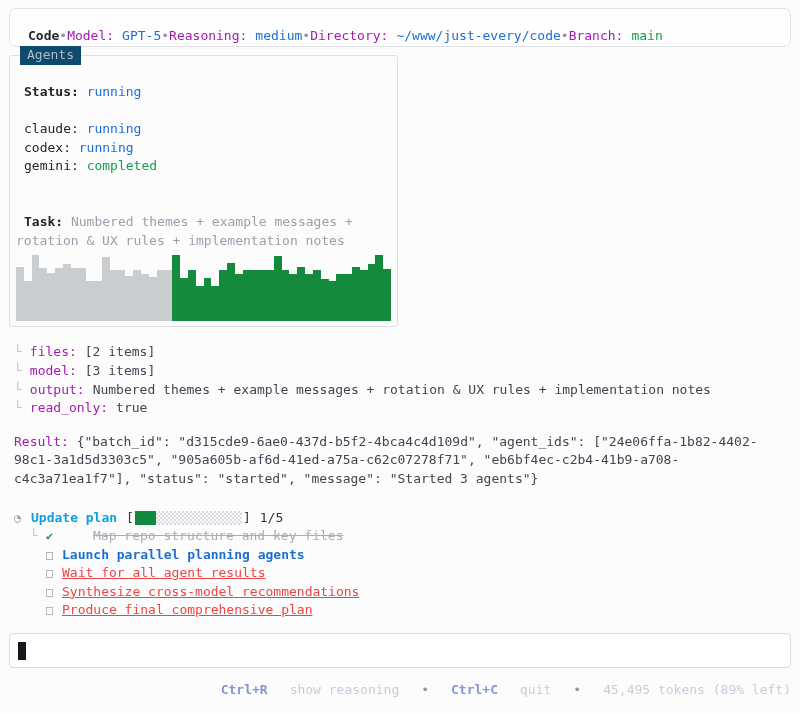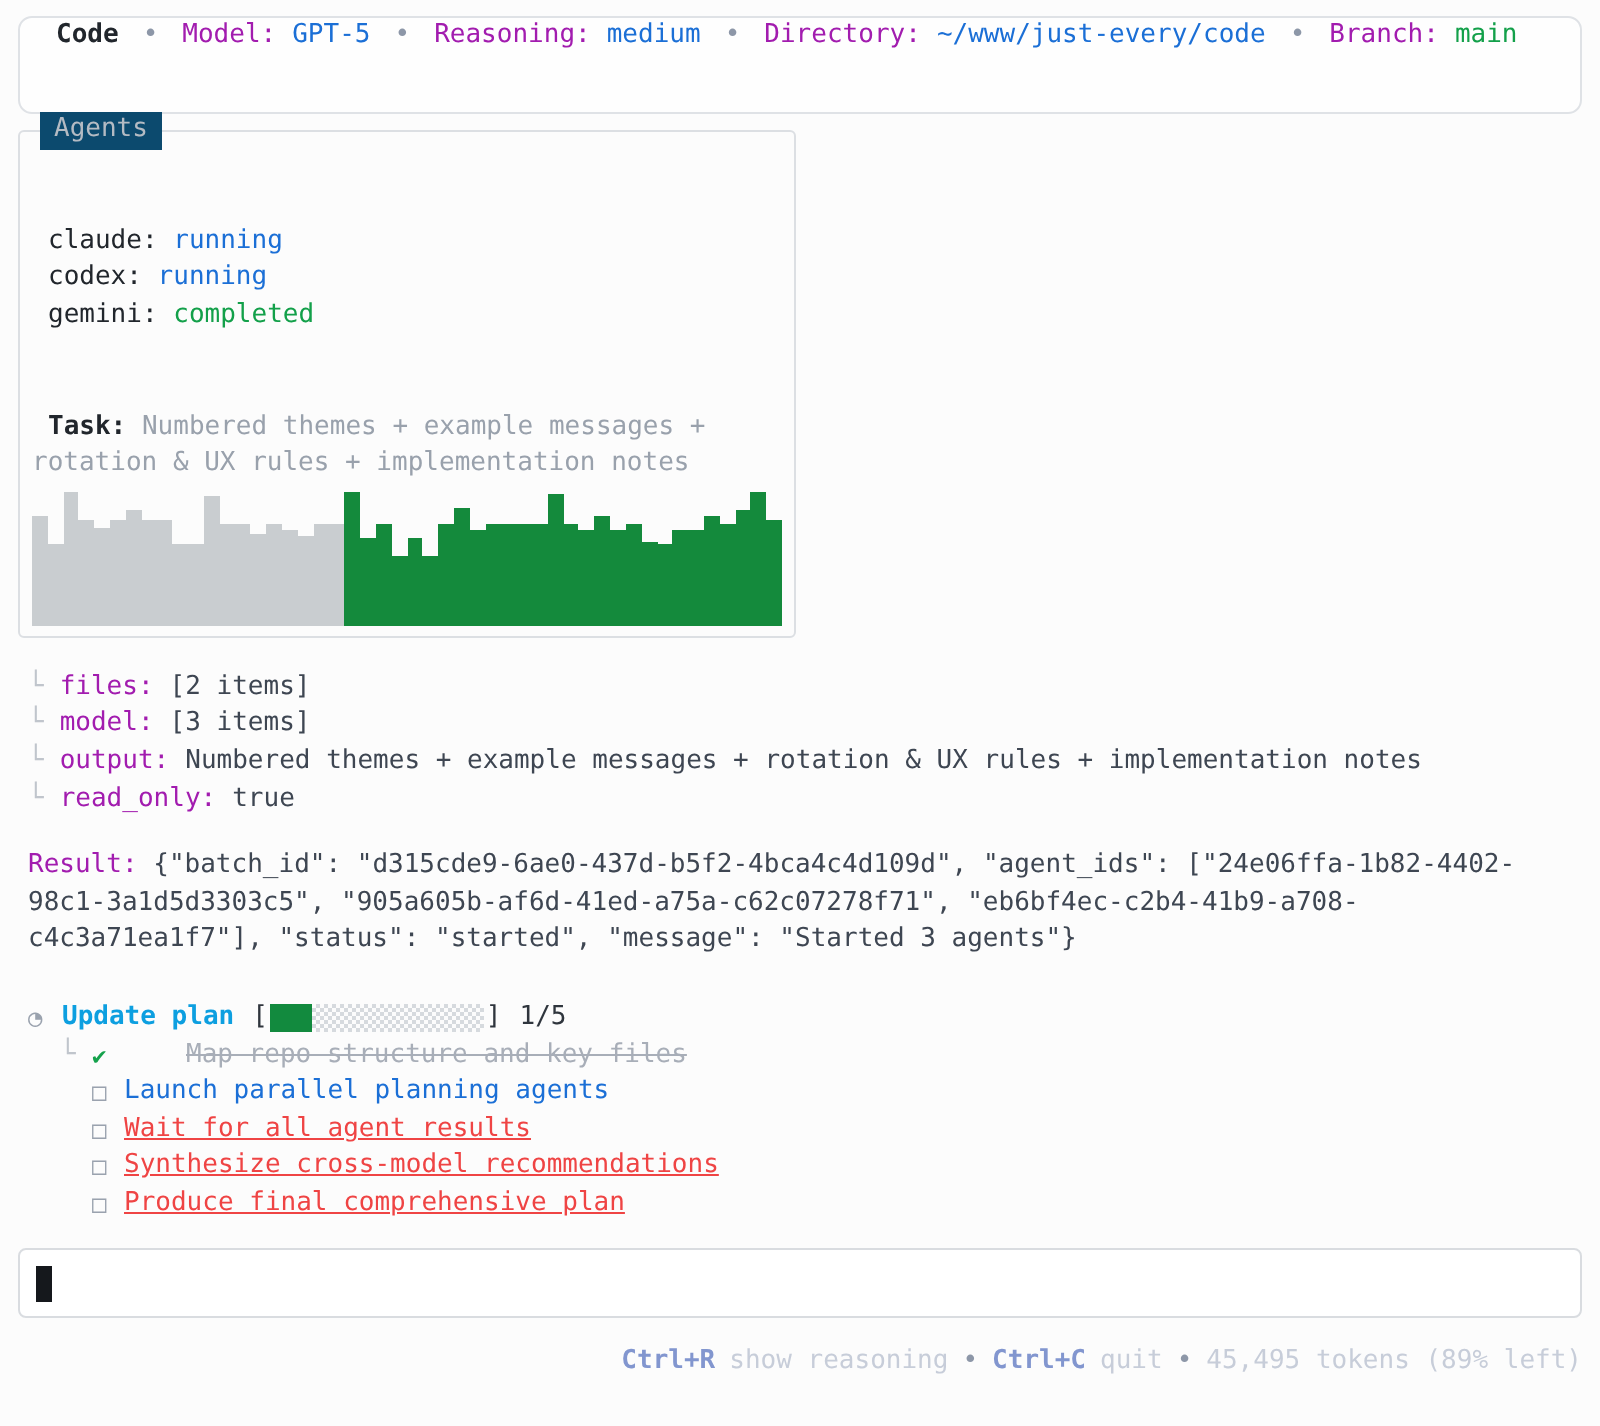--- a/index.html
+++ b/index.html
@@ -15,23 +15,23 @@
   }
   .gray   { color:#a21caf; }
   .dark   { color:#3e4652; }
   .blue   { color:#1b6fd6; }
   .cyan   { color:#0d9fe0; font-weight:bold; }
   .green  { color:#13a04a; }
   .bold   { font-weight:bold; }
 
   
   .topbar {
-    height:49px; border:1px solid #dfe2e6; border-radius:7px;
-    background:#fefefe; display:flex; align-items:flex-start;
-    padding:0 18px; gap:12px; white-space:nowrap;
+    height:39px; border:1px solid #dfe2e6; border-radius:7px;
+    background:#fefefe; display:flex; align-items:flex-end;
+    padding:0 18px; white-space:nowrap;
   }
   .topbar .seg { display:flex; gap:8px; }
   .dot { color:#8d97a8; }
 
   
   .agents-box {
     width:389px; margin-top:8px; position:relative;
     border:1px solid #dcdfe3; border-radius:3px;
     padding:27px 6px 5px 6px; background:#fcfcfc;
   }
@@ -71,37 +71,37 @@
     background-size:4px 4px;
   }
   .pbar-count { margin-left:9px; color:#2f353d; }
   .plan-items { margin-left:21px; }
   .plan-item { display:flex; }
   .plan-item .branch { width:16px; }
   .plan-item .glyph { width:16px; }
   .glyph-done { color:#15a24c; font-size:12px; }
   .glyph-todo { color:#9aa2ae; font-size:12px; }
   .item-done  { color:#a8aeb8; text-decoration:line-through;padding-left:31px; }
-  .item-active{ color:#1b6fd6; font-weight:normal; }
+  .item-active{ color:#1b6fd6; font-weight:bold; }
   .item-pending{ color:#ef4444;text-decoration:underline; }
 
   
   .composer {
     margin-top:13px; height:35px; border:1px solid #d9dce0;
     border-radius:4px; background:#ffffff;
   }
   .cursor {
     display:inline-block; width:8px; height:18px;
     background:#15181c; margin:8px 0 0 8px;
   }
 
   
   .statusbar {
     margin-top:13px; display:flex; justify-content:flex-end;
-    gap:7px; color:#c7cdd9; white-space:nowrap;
+    gap:22px; color:#c7cdd9; white-space:nowrap;
   }
   .sb-key { color:#8296cf; font-weight:bold; }
 </style>
 </head>
 <body>
 
 <div class="topbar">
   <span class="bold">Code</span>
   <span class="dot">•</span>
   <span class="seg">
@@ -121,20 +121,24 @@
   <span class="dot">•</span>
   <span class="seg">
     <span class="gray">Branch:</span>
     <span class="green">main</span>
   </span>
 </div>
 
 <div class="agents-box">
   <span class="box-label">Agents</span>
 
+  <div class="pad8">
+    <span class="bold">Status:</span>
+    <span class="blue">running</span>
+  </div>
   <div class="sp"></div>
 
   <div id="agent-list">
       <div class="pad8"><span>claude:</span> <span class="blue">running</span></div>
       <div class="pad8"><span>codex:</span> <span class="blue">running</span></div>
       <div class="pad8"><span>gemini:</span> <span class="green">completed</span></div>
     </div>
 
   <div class="sp"></div>
   <div class="sp"></div>

